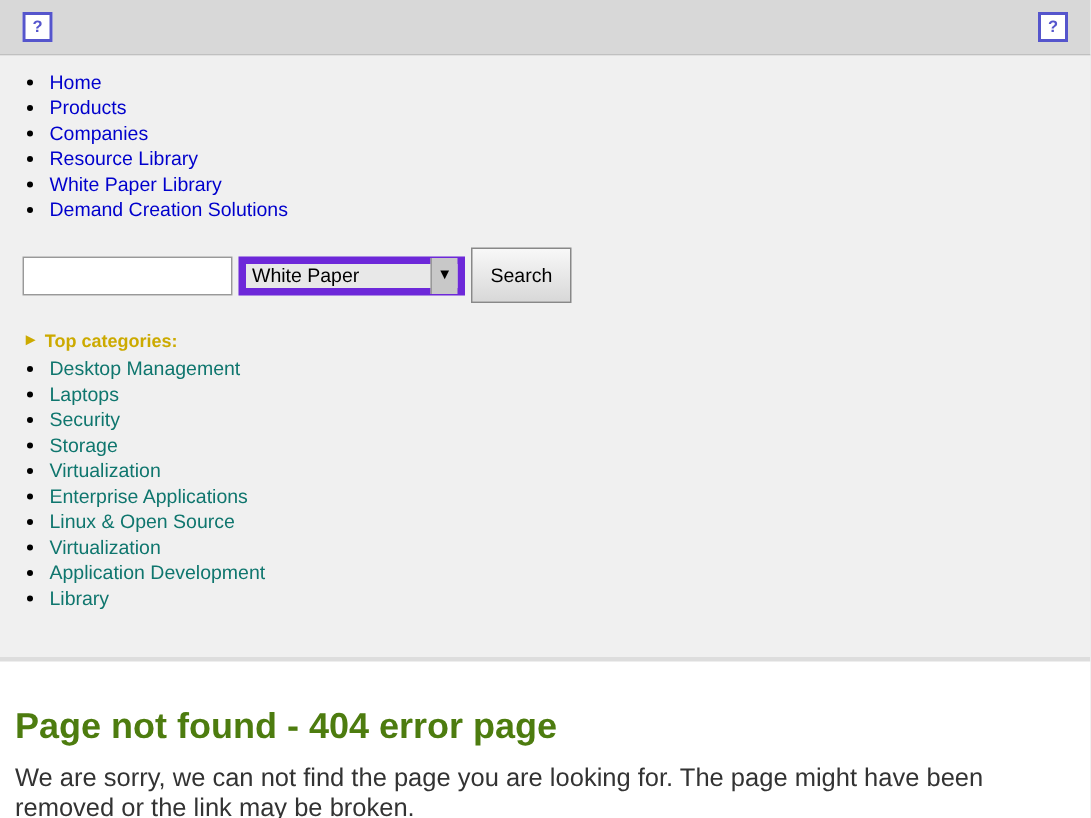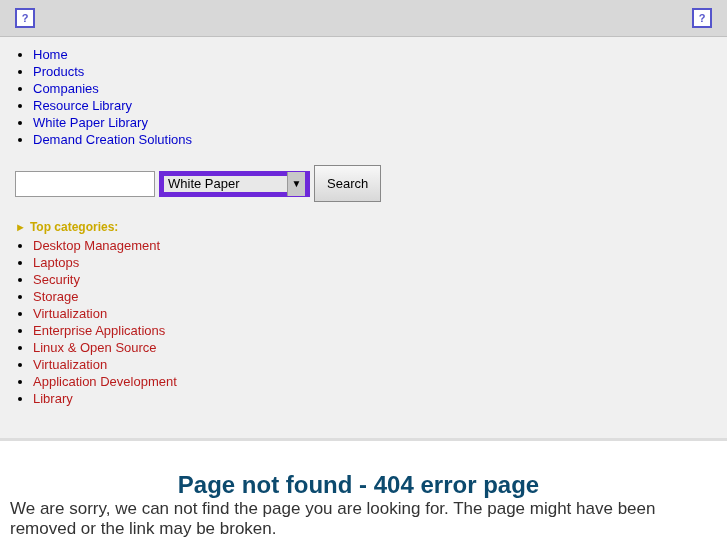--- a/index.html
+++ b/index.html
@@ -125,35 +125,35 @@
       font-size: 11px;
     }
     .categories-list {
       list-style: disc;
       padding-left: 18px;
     }
     .categories-list li {
       margin-bottom: 2px;
     }
     .categories-list li a {
-      color: #b91c1c;
+      color: #0f766e;
       text-decoration: none;
       font-size: 13px;
     }
     .error-section {
       background: #fff;
       padding: 30px 20px 20px 10px;
       margin-top: 20px;
       border-top: 3px solid #ddd;
     }
     .error-title {
       font-size: 24px;
       font-weight: bold;
-      color: #0c4a6e;
-      text-align: center;
+      color: #4d7c0f;
+      margin-bottom: 10px;
     }
     .error-text {
       font-size: 17px;
       color: #333;
     }
   </style>
 </head>
 <body>
 
 <div class="page-wrapper">

